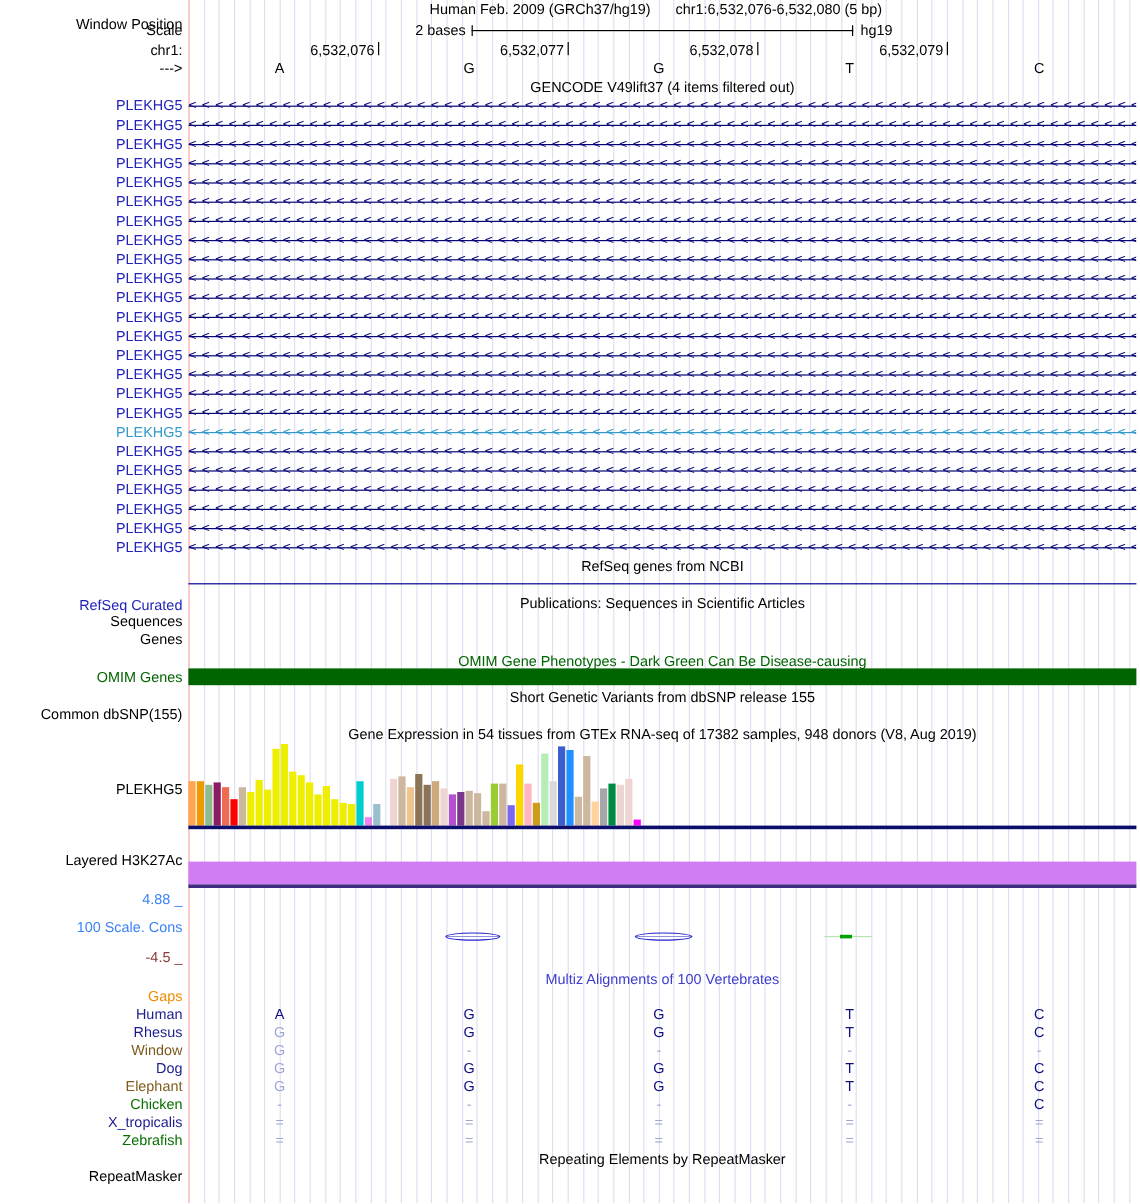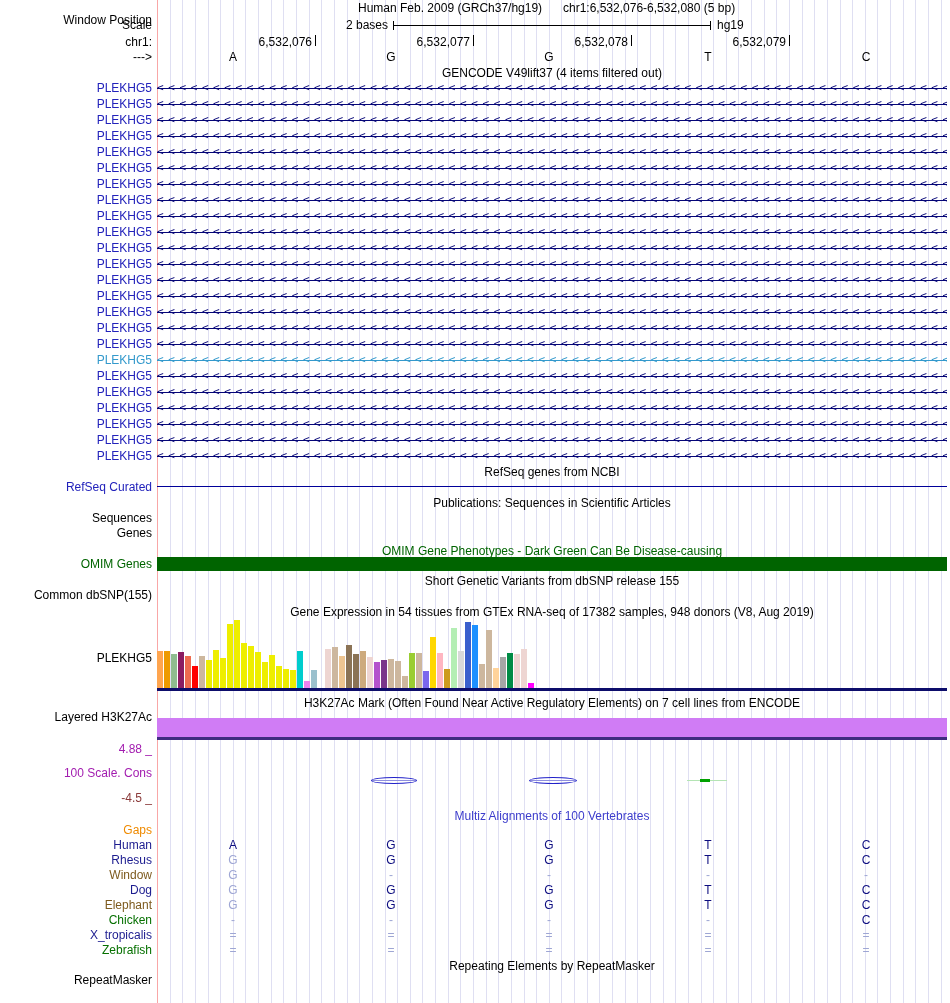--- a/index.html
+++ b/index.html
@@ -8,21 +8,21 @@
   .grid{position:absolute;top:0;bottom:0;width:1px;background:#dfdff2;}
   .pinkline{position:absolute;top:0;bottom:0;width:1px;background:#f9a7a7;}
   .lbl{position:absolute;left:0;width:152px;text-align:right;height:14px;line-height:14px;white-space:nowrap;}
   .ctr{position:absolute;left:157px;width:790px;text-align:center;height:14px;line-height:14px;white-space:nowrap;}
   .abs{position:absolute;white-space:nowrap;}
   .blue{color:#2222bb;}
   .lightblue{color:#3399cc;}
   .green{color:#006400;}
   .titleblue{color:#3c3ccc;}
   .maroon{color:#8b3a3a;}
-  .pblue{color:#a21caf;}
+  .pblue{color:#3b82f6;}
   .generow{position:absolute;left:157px;width:790px;height:16px;overflow:hidden;}
   .iline{position:absolute;top:8px;left:0;width:100%;height:1px;}
   .arrows{position:absolute;top:1px;left:0;width:100%;font-size:11px;line-height:14px;
           letter-spacing:4.6px;font-family:"DejaVu Sans Mono",monospace;overflow:hidden;}
   .hline{position:absolute;height:1px;background:#000;}
   .vtick{position:absolute;width:1px;background:#000;}
   .cnum{position:absolute;width:83px;text-align:right;height:14px;line-height:14px;}
   .base{position:absolute;width:40px;text-align:center;height:14px;line-height:14px;}
   .mletter{position:absolute;width:40px;text-align:center;height:14px;line-height:14px;color:#0d0d80;}
   .mletter.muted{color:#9ea6d4;}
@@ -250,21 +250,21 @@
         <div class="arrows" style="color: rgb(5, 5, 119);">&lt;&lt;&lt;&lt;&lt;&lt;&lt;&lt;&lt;&lt;&lt;&lt;&lt;&lt;&lt;&lt;&lt;&lt;&lt;&lt;&lt;&lt;&lt;&lt;&lt;&lt;&lt;&lt;&lt;&lt;&lt;&lt;&lt;&lt;&lt;&lt;&lt;&lt;&lt;&lt;&lt;&lt;&lt;&lt;&lt;&lt;&lt;&lt;&lt;&lt;&lt;&lt;&lt;&lt;&lt;&lt;&lt;&lt;&lt;&lt;&lt;&lt;&lt;&lt;&lt;&lt;&lt;&lt;&lt;&lt;&lt;&lt;&lt;&lt;&lt;&lt;&lt;&lt;</div>
       </div>
       <div class="lbl blue" style="top: 449px;">PLEKHG5</div>
       <div class="generow" style="top: 448px;">
         <div class="iline" style="background: rgb(5, 5, 119);"></div>
         <div class="arrows" style="color: rgb(5, 5, 119);">&lt;&lt;&lt;&lt;&lt;&lt;&lt;&lt;&lt;&lt;&lt;&lt;&lt;&lt;&lt;&lt;&lt;&lt;&lt;&lt;&lt;&lt;&lt;&lt;&lt;&lt;&lt;&lt;&lt;&lt;&lt;&lt;&lt;&lt;&lt;&lt;&lt;&lt;&lt;&lt;&lt;&lt;&lt;&lt;&lt;&lt;&lt;&lt;&lt;&lt;&lt;&lt;&lt;&lt;&lt;&lt;&lt;&lt;&lt;&lt;&lt;&lt;&lt;&lt;&lt;&lt;&lt;&lt;&lt;&lt;&lt;&lt;&lt;&lt;&lt;&lt;&lt;&lt;</div>
       </div>
     </div>
 
   <div class="ctr" style="top:465px">RefSeq genes from NCBI</div>
-  <div class="lbl blue" style="top:480px">RefSeq Curated</div>
+  <div class="lbl blue" style="top:497px">RefSeq Curated</div>
   <div class="hline" style="left:157px;top:486px;width:790px;background:#000099"></div>
 
   <div class="ctr" style="top:496px">Publications: Sequences in Scientific Articles</div>
   <div class="lbl" style="top:511px">Sequences</div>
   <div class="lbl" style="top:526px">Genes</div>
 
   <div class="ctr green" style="top:544px">OMIM Gene Phenotypes - Dark Green Can Be Disease-causing</div>
   <div class="lbl green" style="top:557px">OMIM Genes</div>
   <div class="abs" style="left:157px;top:557px;width:790px;height:14px;background:#006400"></div>
 
@@ -323,21 +323,20 @@
       <div class="bar" style="left: 486px; top: 630px; height: 58px; background: rgb(205, 183, 158);"></div>
       <div class="bar" style="left: 493px; top: 668px; height: 20px; background: rgb(255, 211, 155);"></div>
       <div class="bar" style="left: 500px; top: 657px; height: 31px; background: rgb(166, 166, 166);"></div>
       <div class="bar" style="left: 507px; top: 653px; height: 35px; background: rgb(0, 139, 69);"></div>
       <div class="bar" style="left: 514px; top: 654px; height: 34px; background: rgb(238, 213, 210);"></div>
       <div class="bar" style="left: 521px; top: 649px; height: 39px; background: rgb(238, 213, 210);"></div>
       <div class="bar" style="left: 528px; top: 683px; height: 5px; background: rgb(255, 0, 255);"></div>
     </div>
   <div class="abs" style="left:157px;top:688px;width:790px;height:3px;background:#0d0d6b"></div>
 
-  <div class="ctr" style="top:696px">H3K27Ac Mark (Often Found Near Active Regulatory Elements) on 7 cell lines from ENCODE</div>
   <div class="lbl" style="top:710px">Layered H3K27Ac</div>
   <div class="abs" style="left:157px;top:718px;width:790px;height:19px;background:#d07cf5"></div>
   <div class="abs" style="left:157px;top:737px;width:790px;height:3px;background:#3f2c80"></div>
 
   <div class="lbl pblue" style="top:742px">4.88 _</div>
   <div class="lbl pblue" style="top:766px">100 Scale. Cons</div>
   <div class="lbl maroon" style="top:791px">-4.5 _</div>
   <div class="lens" style="left:371px;top:777px;width:44px"></div>
   <div class="lens" style="left:529px;top:777px;width:46px"></div>
   <div class="abs" style="left:687px;top:780px;width:40px;height:1px;background:#b4e4b4"></div>

